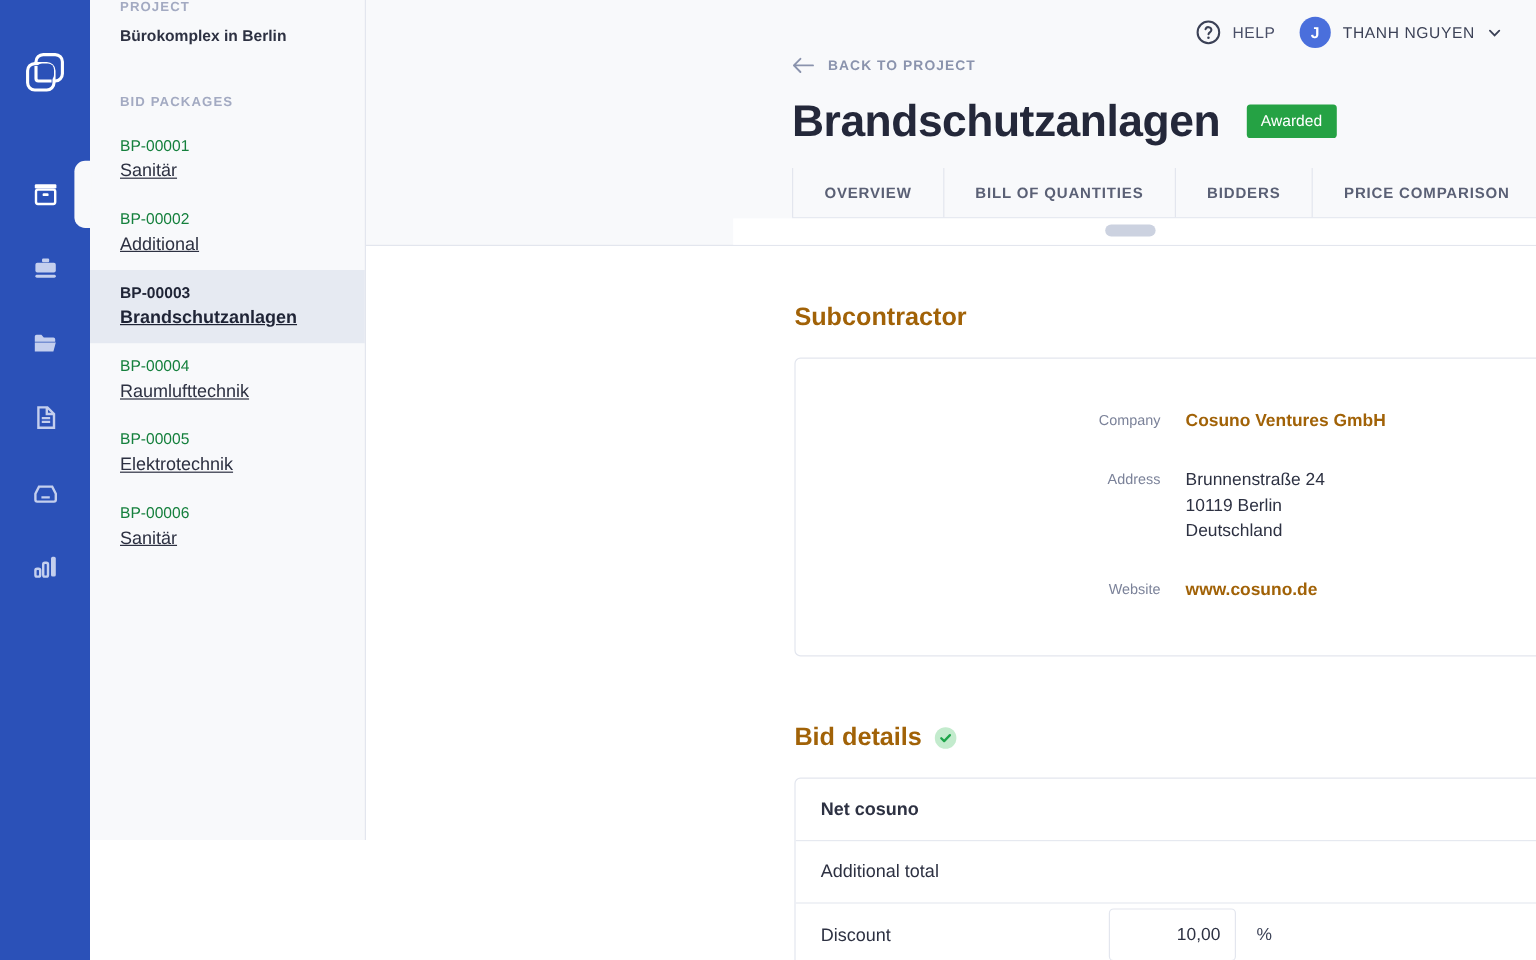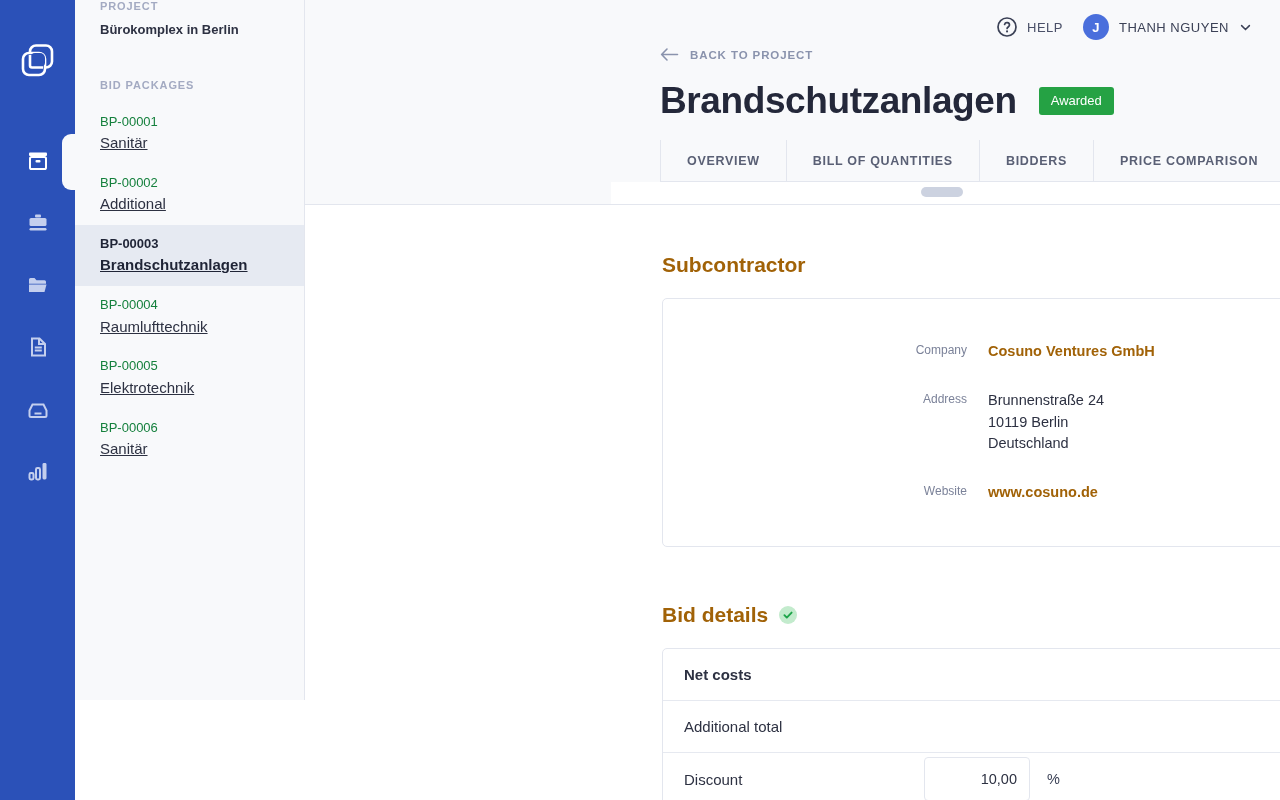--- a/index.html
+++ b/index.html
@@ -349,21 +349,21 @@
         <span class="check-badge">
           <svg width="12" height="12" viewBox="0 0 12 12" fill="none">
             <path d="M2.4 6.2L4.8 8.6L9.6 3.6" stroke="#1ea54a" stroke-width="1.9" fill="none" stroke-linecap="round" stroke-linejoin="round"></path>
           </svg>
         </span>
       </div>
 
       <div class="bid-table">
 
         <div class="bid-row emph">
-          <div class="rlabel">Net costs</div>
+          <div class="rlabel">Net cosuno</div>
           <div class="spacer"></div>
 
         </div>
 
         <div class="bid-row">
           <div class="rlabel">Additional total</div>
           <div class="spacer"></div>
 
         </div>
 

